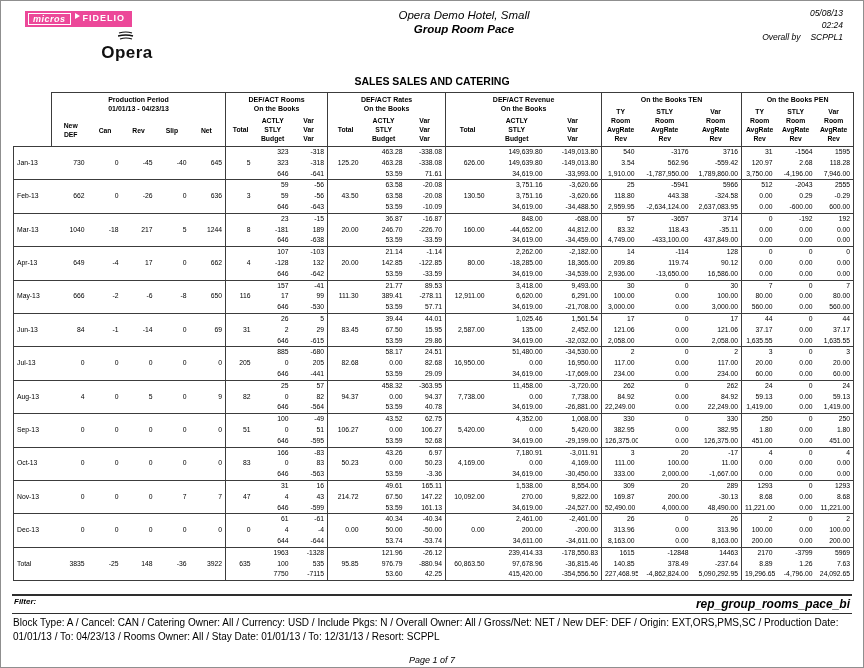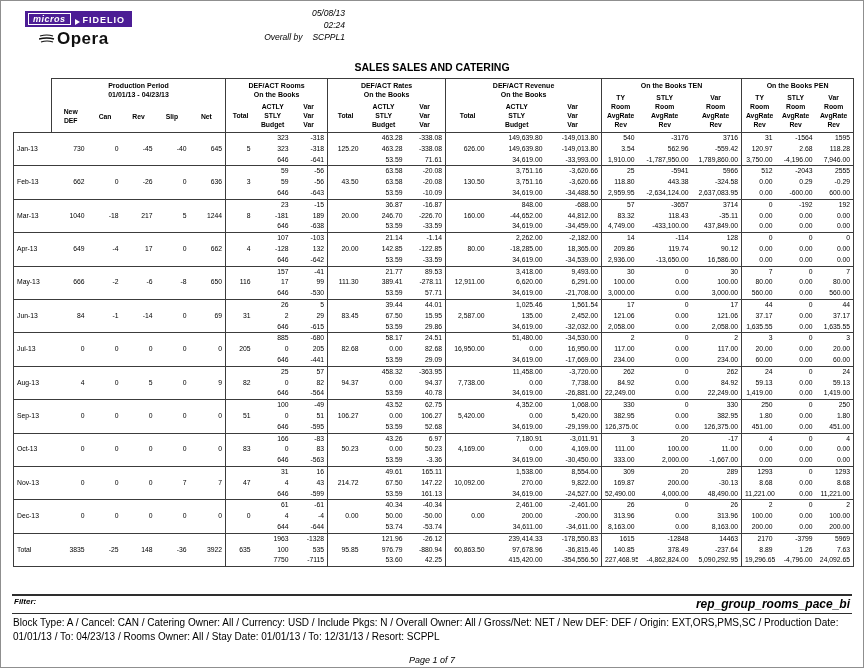--- a/index.html
+++ b/index.html
@@ -2,25 +2,25 @@
 <html><head>
 <meta charset="utf-8">
 <style>
   html,body{margin:0;padding:0;background:#e8e8e8;}
   body{width:864px;height:668px;position:relative;font-family:"Liberation Sans",sans-serif;color:#000;overflow:hidden;}
   .page{position:absolute;inset:0;background:#fff;border:1px solid #8f8f8f;box-sizing:border-box;}
 
   
   .top{display:flex;padding:7px 16px 0 24px;}
   .logo-block{width:190px;}
-  .mf-box{display:inline-flex;align-items:flex-end;background:#4c1d95;color:#fff;padding:2px 7px 2px 3px;font-size:9px;font-weight:bold;}
+  .mf-box{display:inline-flex;align-items:flex-start;background:#ec4899;color:#fff;padding:2px 7px 2px 3px;font-size:9px;font-weight:bold;}
   .mf-micros{border:1px solid #fff;padding:0 4px;font-style:italic;letter-spacing:.5px;}
   .mf-arrow{display:inline-block;width:0;height:0;border-left:5px solid #fff;border-top:3px solid transparent;border-bottom:3px solid transparent;margin:0 3px 0 4px;}
   .mf-fidelio{letter-spacing:1px;}
-  .opera-logo{margin:2px 0 0 14px;display:flex;align-items:center;}
+  .opera-logo{margin:2px 0 0 14px;display:flex;align-items:center;flex-direction:column;}
   .opera-text{font-size:17px;font-weight:bold;letter-spacing:.5px;color:#101010;}
   .swoosh{margin-right:2px;}
   .title-block{flex:1;text-align:center;padding-top:1px;}
   .hotel-name{font-style:italic;font-size:11.5px;}
   .report-name{font-style:italic;font-weight:bold;font-size:11.5px;margin-top:2px;}
   .print-block{width:130px;text-align:right;font-style:italic;font-size:8.5px;line-height:1.4;padding-right:4px;}
   .printed-by{display:flex;justify-content:flex-end;gap:10px;}
 
   .report-title{text-align:center;font-weight:bold;font-size:10.5px;margin-top:12px;}
 
@@ -65,20 +65,24 @@
         <span class="mf-fidelio">FIDELIO</span>
       </div>
       <div class="opera-logo">
         <svg class="swoosh" width="16" height="14" viewBox="0 0 16 14">
           <path d="M1 4 Q8 2 14 4" stroke="#101010" stroke-width="1.2" fill="none"></path>
           <path d="M0 7 Q8 5 15 7" stroke="#101010" stroke-width="1.4" fill="none"></path>
           <path d="M2 10 Q8 8 14 10" stroke="#101010" stroke-width="1.2" fill="none"></path>
         </svg>
         <span class="opera-text">Opera</span>
       </div>
+    </div>
+    <div class="title-block">
+      <div class="hotel-name">Opera Demo Hotel, Small</div>
+      <div class="report-name">Group Room Pace</div>
     </div>
     <div class="print-block">
       <div>05/08/13</div>
       <div>02:24</div>
       <div class="printed-by">
         <span>Overall by</span>
         <span>SCPPL1</span>
       </div>
     </div>
   </div>

